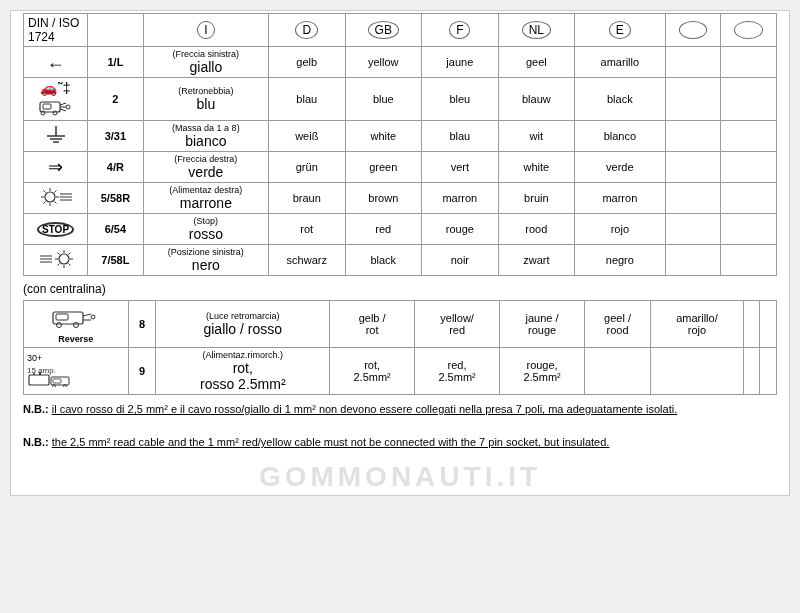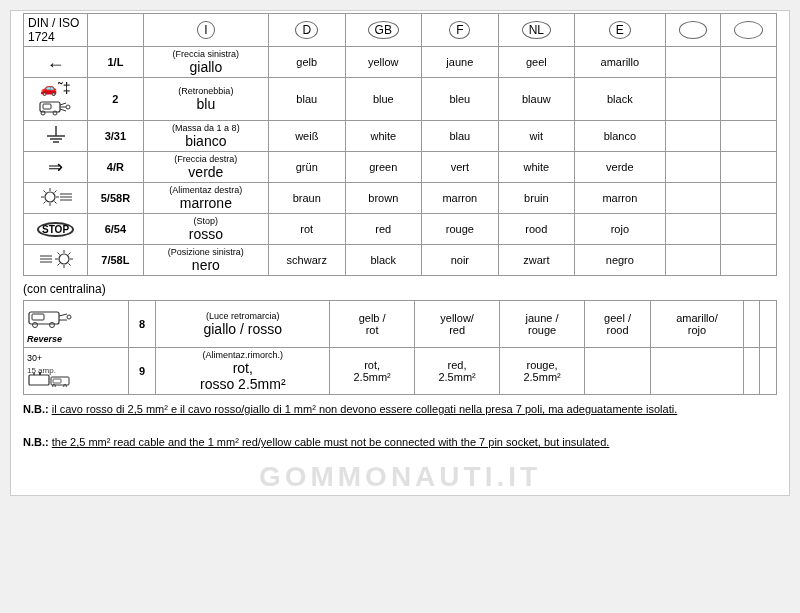--- a/index.html
+++ b/index.html
@@ -310,21 +310,21 @@
       </tr>
     </tbody>
   </table>
 
   <div class="section-label">(con centralina)</div>
 
   <table>
     <tbody>
 
       <tr>
-        <td style="text-align:left; padding:3px;font-style:italic;">
+        <td style="text-align:center; padding:3px;">
           <svg width="50" height="28">
 
             <rect x="2" y="8" width="30" height="12" rx="2" fill="none" stroke="#333" stroke-width="1.2"></rect>
             <rect x="5" y="10" width="12" height="6" rx="1" fill="none" stroke="#333" stroke-width="1"></rect>
             <circle cx="8" cy="21" r="2.5" fill="none" stroke="#333" stroke-width="1"></circle>
             <circle cx="25" cy="21" r="2.5" fill="none" stroke="#333" stroke-width="1"></circle>
             <line x1="32" y1="12" x2="40" y2="10" stroke="#333" stroke-width="1"></line>
             <circle cx="42" cy="13" r="2" fill="none" stroke="#333" stroke-width="1"></circle>
             <line x1="32" y1="16" x2="40" y2="16" stroke="#333" stroke-width="1"></line>
           </svg>

